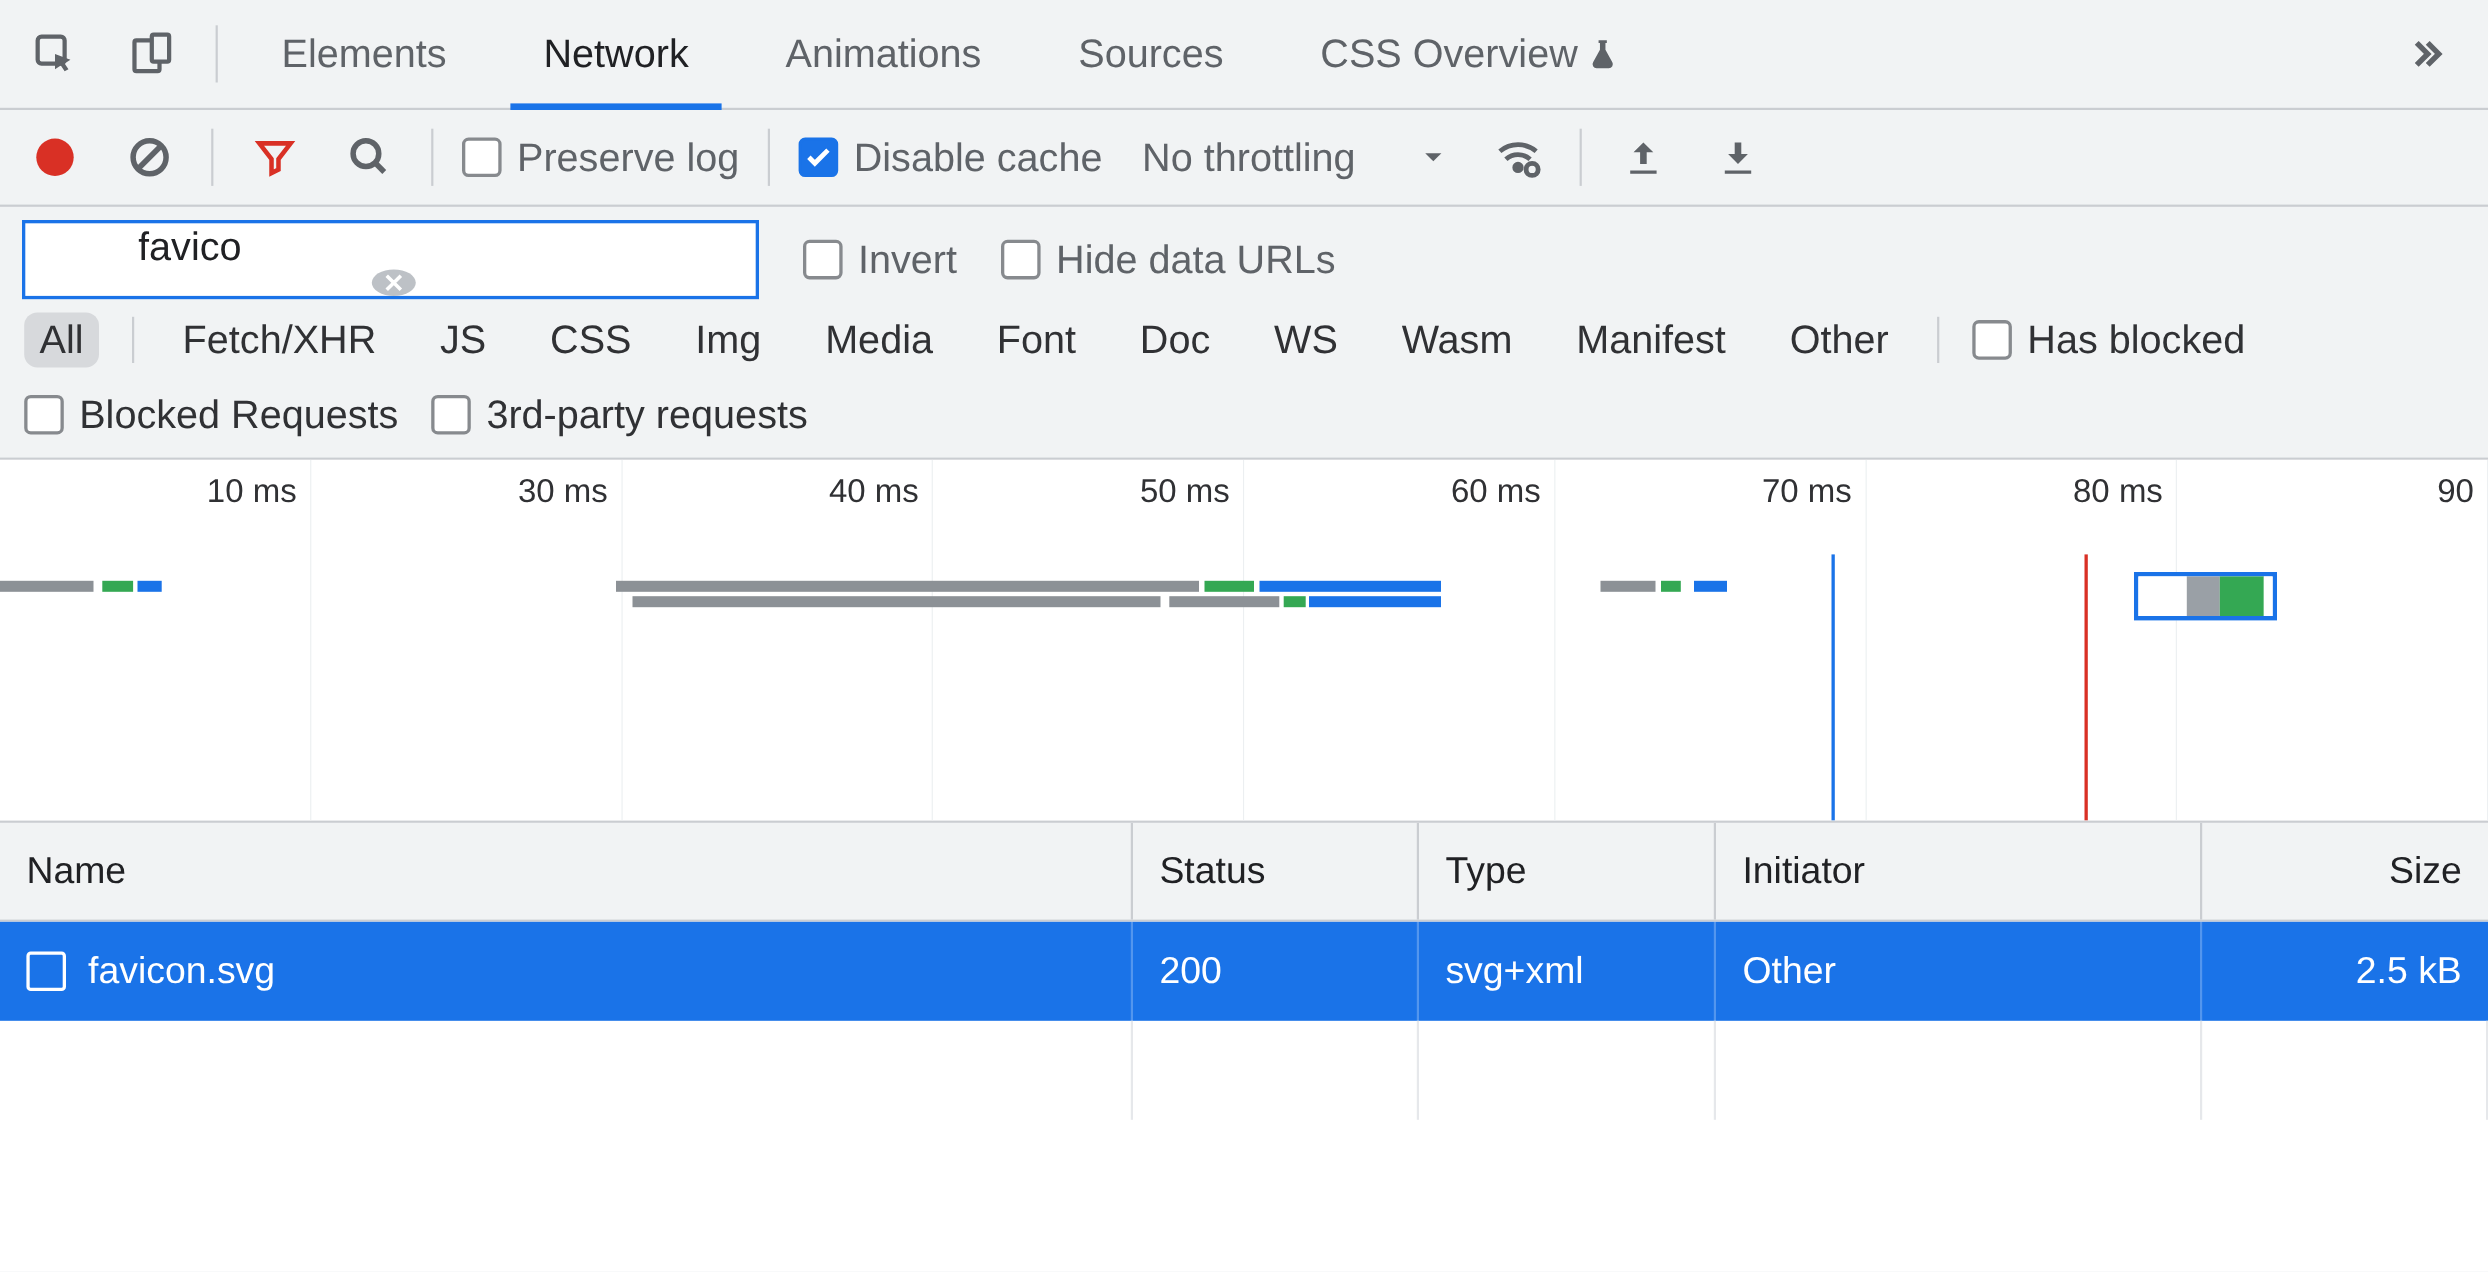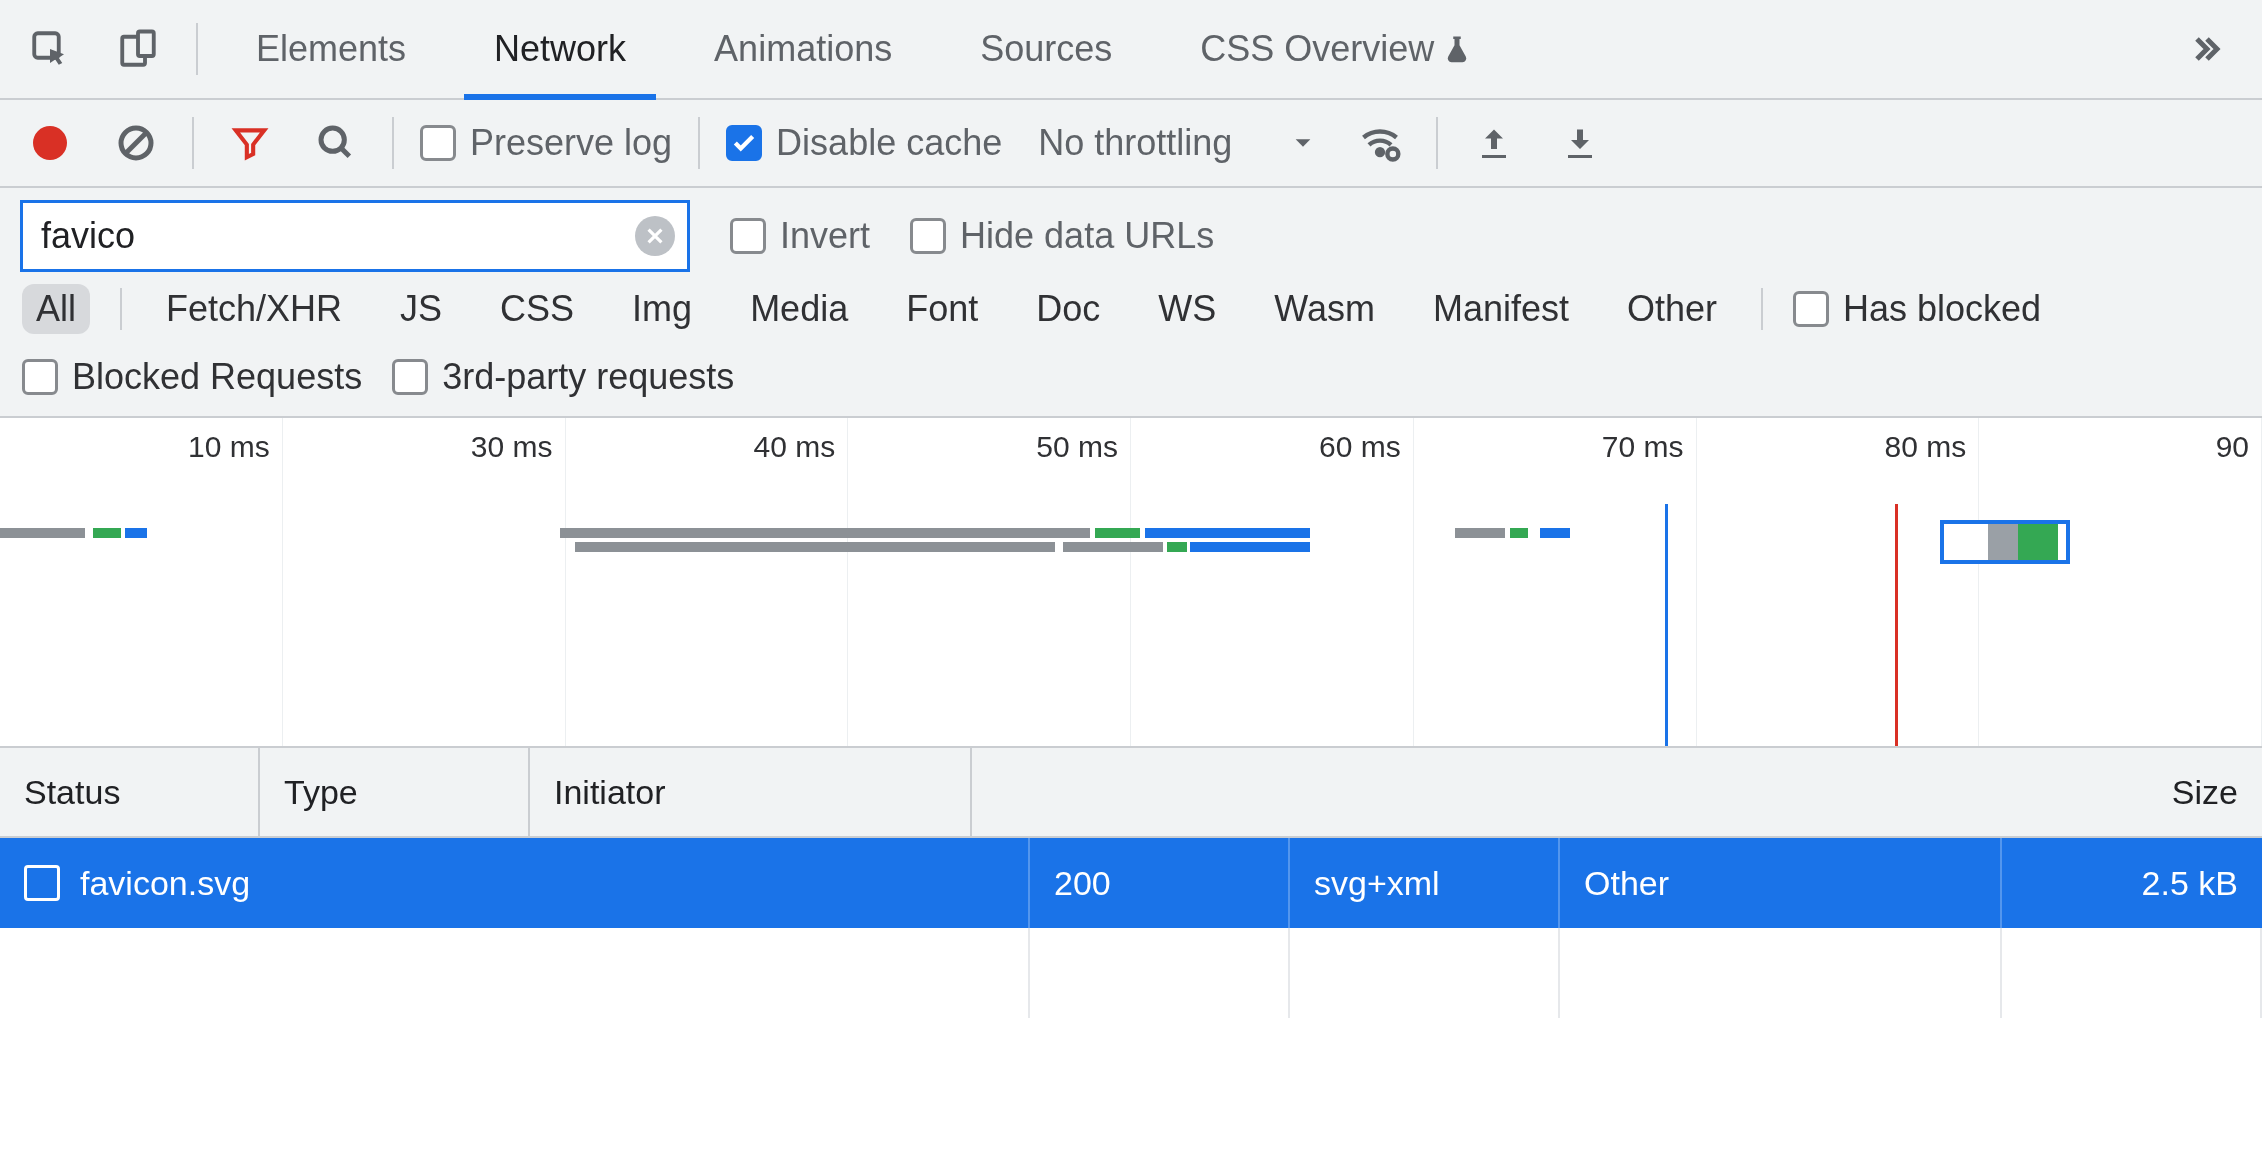--- a/index.html
+++ b/index.html
@@ -64,20 +64,21 @@
   .throttle { display: flex; align-items: center; gap: 10px; color: #5f6368; font-size: 36px; cursor: pointer; padding: 0 10px;}
   .filter-row {
     display: flex; align-items: center; height: 96px; padding: 10px 20px; gap: 40px;
   }
   .filter-input-wrap {
     display: flex; align-items: center;
     width: 670px; height: 72px;
     border: 3px solid #1a73e8;
     background: #fff;
     padding: 0 12px 0 18px;
+    flex-direction: column;
   }
   .filter-input {
     flex: 1; border: none; outline: none; font-size: 36px; background: transparent;
     color: #202124;
   }
   .clear-circle {
     width: 40px; height: 40px; border-radius: 50%;
     background: #bdc1c6; color: #fff;
     display:flex;align-items:center;justify-content:center;font-size:28px;cursor:pointer;
   }
@@ -362,20 +363,21 @@
   <div class="vline red" style="left:1895px"></div>
   <div class="snapshot" style="left:1940px">
     <div class="w" style="flex:1"></div>
       <div class="g" style="width:30px"></div>
       <div class="gr" style="width:40px"></div>
       <div class="w" style="width:8px"></div>
   </div>
 </div>
 
 <div class="table-head">
+  <div class="th col-name">Name</div>
   <div class="th col-status">Status</div>
   <div class="th col-type">Type</div>
   <div class="th col-init">Initiator</div>
   <div class="th col-size">Size</div>
 </div>
 <div class="table-body">
   <div class="tr selected">
     <div class="td col-name">
       <span class="file-icon-box"></span>
       <span>favicon.svg</span>

